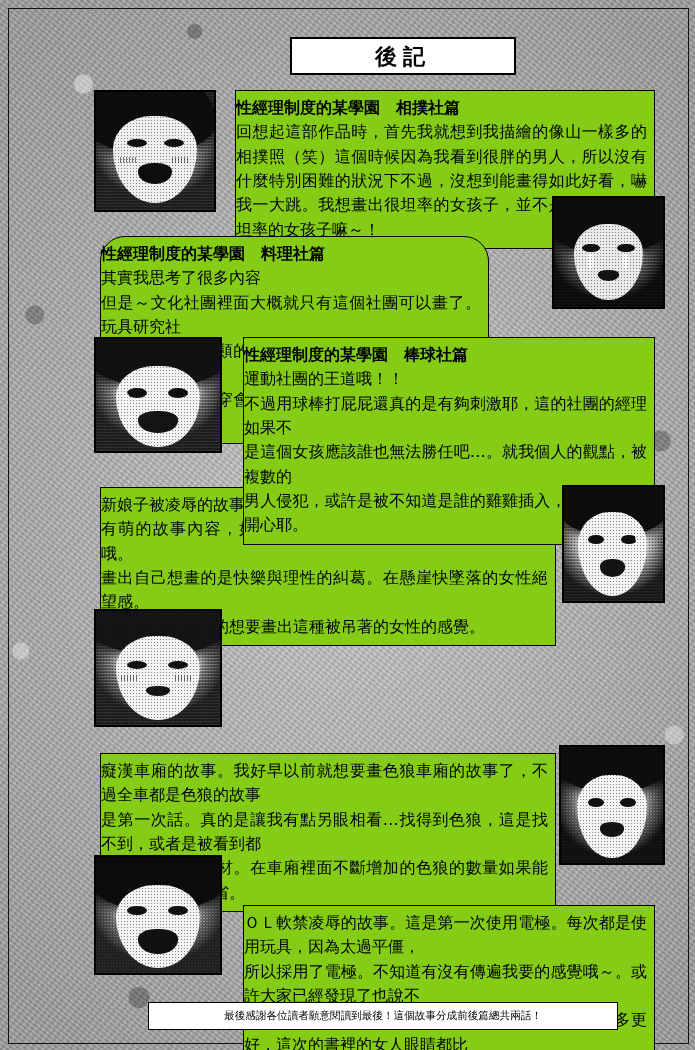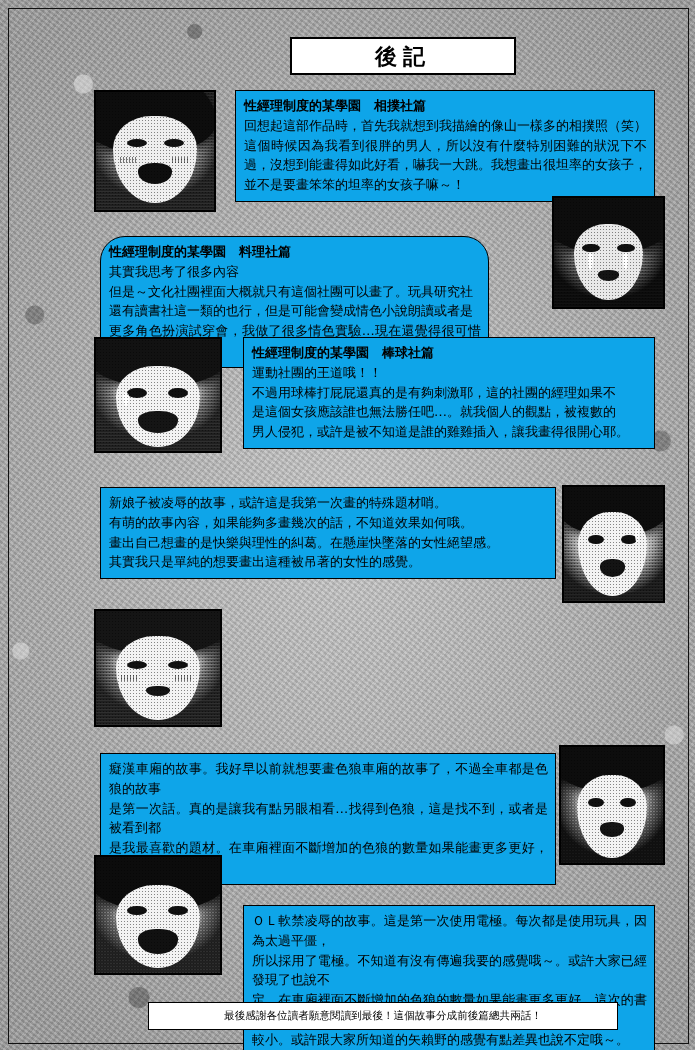--- a/index.html
+++ b/index.html
@@ -91,26 +91,26 @@
     left: 258px;
     top: 73px;
     width: 222px;
     height: 2px;
     background: #000;
   }
 
   
   .tblock {
     position: absolute;
-    background: #0ea5e9;
+    background: #84cc16;
     border: 1px solid #000;
     box-sizing: border-box;
-    padding: 5px 7px 6px 8px;
+    padding: 5px 7px 6px 0;
     font-family: "DejaVu Sans", sans-serif;
-    font-size: 13px;
+    font-size: 16px;
     line-height: 1.52;
     color: #000;
     text-align: justify;
   }
   .tblock .ttl {
     font-weight: bold;
     display: block;
   }
   .tblock p {
     margin: 0;

